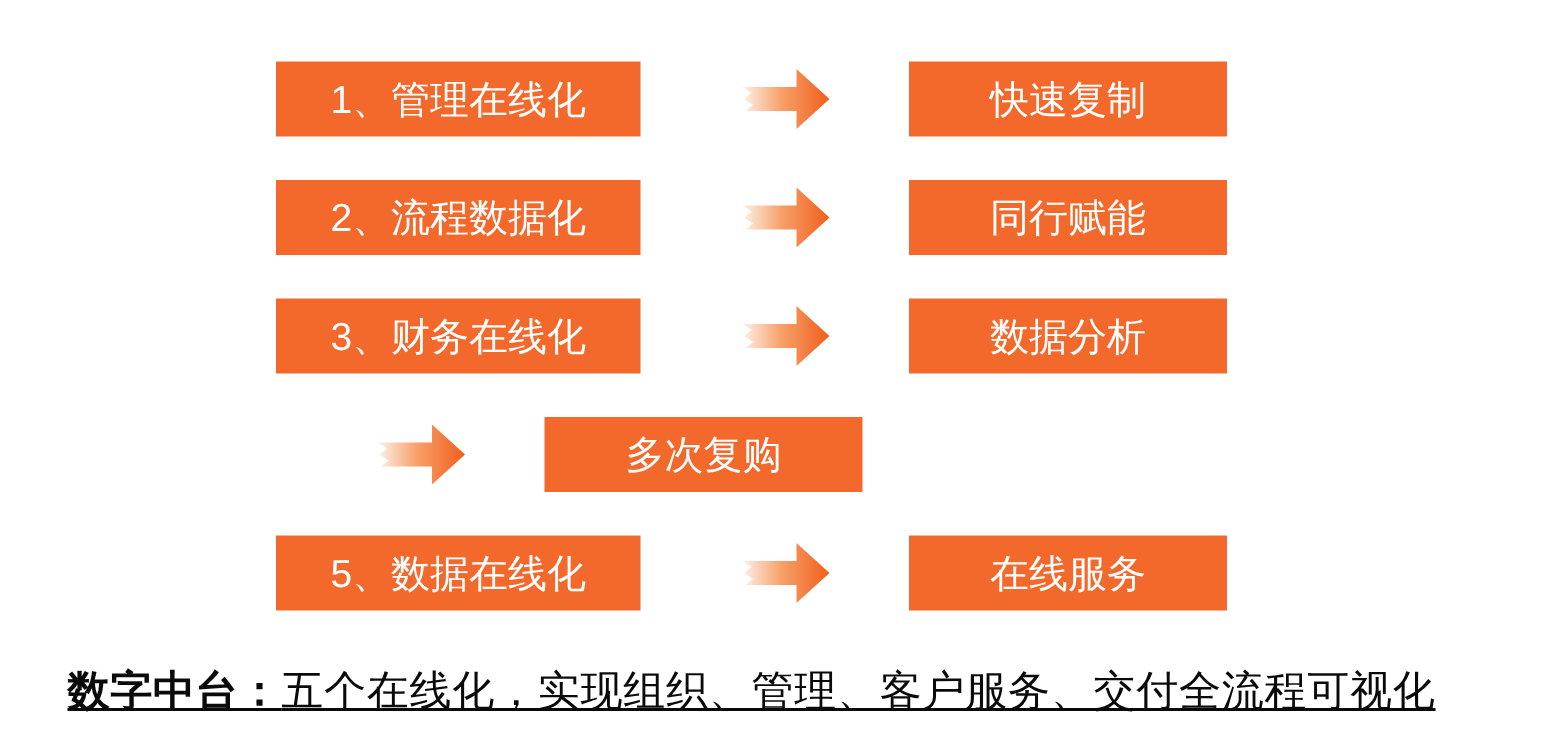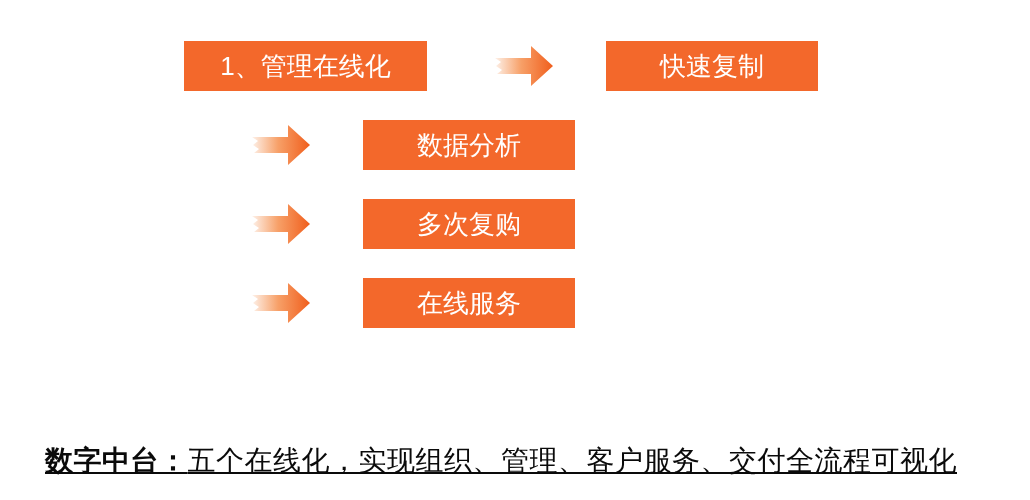--- a/index.html
+++ b/index.html
@@ -91,40 +91,57 @@
         <span class="box-label">1、管理在线化</span>
       </div>
       <svg class="arrow" viewBox="0 0 60 40">
         <polygon points="2,12 38,12 38,0 60,20 38,40 38,28 4,28 9,24 3,20 8,16" fill="url(#arrowGrad)"></polygon>
       </svg>
       <div class="box right-box">
         <span class="box-label">快速复制</span>
       </div>
     </div>
 
+    <div class="row">
+      <div class="box left-box">
+        <span class="box-label">2、流程数据化</span>
+      </div>
+      <svg class="arrow" viewBox="0 0 60 40">
+        <polygon points="2,12 38,12 38,0 60,20 38,40 38,28 4,28 9,24 3,20 8,16" fill="url(#arrowGrad)"></polygon>
+      </svg>
+      <div class="box right-box">
+        <span class="box-label">同行赋能</span>
+      </div>
+    </div>
 
     <div class="row">
+      <div class="box left-box">
+        <span class="box-label">3、财务在线化</span>
+      </div>
       <svg class="arrow" viewBox="0 0 60 40">
         <polygon points="2,12 38,12 38,0 60,20 38,40 38,28 4,28 9,24 3,20 8,16" fill="url(#arrowGrad)"></polygon>
       </svg>
       <div class="box right-box">
         <span class="box-label">数据分析</span>
       </div>
     </div>
 
     <div class="row">
       <svg class="arrow" viewBox="0 0 60 40">
         <polygon points="2,12 38,12 38,0 60,20 38,40 38,28 4,28 9,24 3,20 8,16" fill="url(#arrowGrad)"></polygon>
       </svg>
       <div class="box right-box">
         <span class="box-label">多次复购</span>
       </div>
     </div>
 
     <div class="row">
+      <div class="box left-box">
+        <span class="box-label">5、数据在线化</span>
+      </div>
       <svg class="arrow" viewBox="0 0 60 40">
         <polygon points="2,12 38,12 38,0 60,20 38,40 38,28 4,28 9,24 3,20 8,16" fill="url(#arrowGrad)"></polygon>
       </svg>
       <div class="box right-box">
         <span class="box-label">在线服务</span>
       </div>
     </div>
   </div>
 
   <div class="caption">

